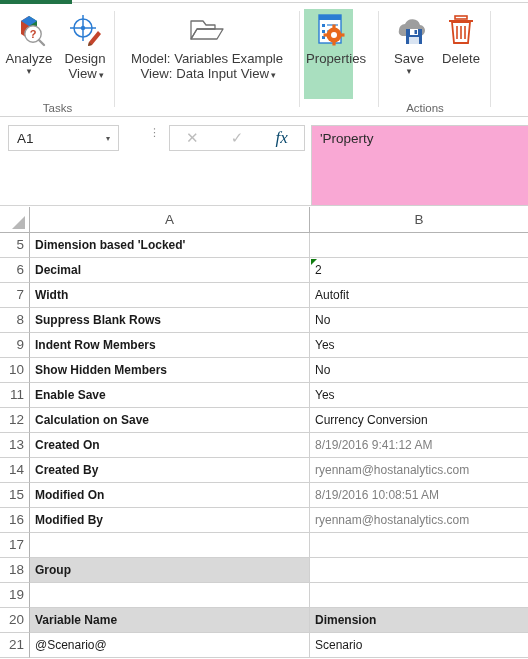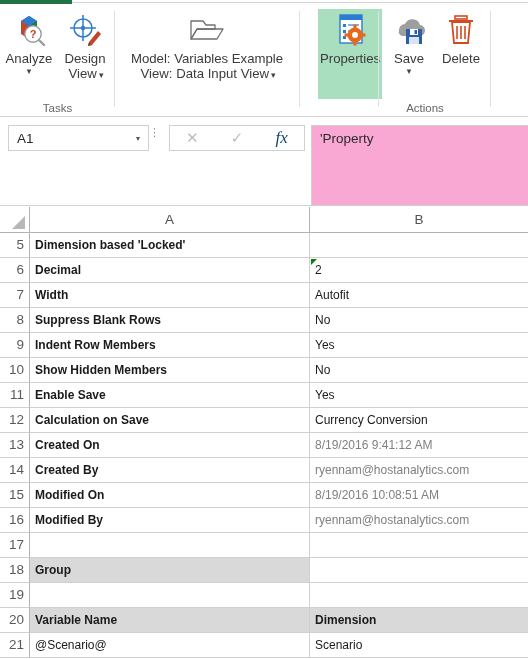--- a/index.html
+++ b/index.html
@@ -75,21 +75,21 @@
 
   
   #formula-bar-area {
     position: absolute; top: 118px; left: 0;
     width: 528px; height: 88px;
     background: #ffffff;
     border-bottom: 1px solid #d4d4d4;
   }
   #name-box {
     position: absolute; left: 8px; top: 7px;
-    width: 141px; height: 26px;
+    width: 111px; height: 26px;
     border: 1px solid #d0d0d0;
     background: #fff;
     font-size: 13.5px; color: #2b2b2b;
     display: flex; align-items: center;
   }
   #name-box .nb-text { padding-left: 8px; flex: 1; }
   #name-box .nb-caret {
     width: 20px; text-align: center; font-size: 8px; color: #555;
   }
   #dots-handle {
@@ -239,21 +239,21 @@
       <div class="rb-label">Model: Variables Example</div>
       <div style="white-space:nowrap;">
         <span class="rb-label" style="display:inline;">View: Data Input View</span><span class="caret">▾</span>
       </div>
     </div>
     <div class="group-sep" style="left:184px;"></div>
   </div>
 
   <div class="ribbon-group" style="left:300px; width:190px;">
 
-    <div class="rb-item" id="item-properties" style="left:18px; width:64px; height:90px;">
+    <div class="rb-item" id="item-properties" style="left:4px; width:49px; height:90px;">
       <div class="rb-icon">
         <svg width="40" height="38" viewBox="0 0 40 38">
           <rect x="10" y="4" width="22" height="28" fill="#ffffff" stroke="#2b7cd3" stroke-width="1.4"></rect>
           <rect x="10" y="4" width="22" height="5" fill="#2b7cd3"></rect>
           <rect x="13" y="13" width="3" height="3" fill="#2b7cd3"></rect>
           <rect x="13" y="19" width="3" height="3" fill="#2b7cd3"></rect>
           <rect x="13" y="25" width="3" height="3" fill="#2b7cd3"></rect>
           <rect x="18" y="13" width="11" height="2" fill="#7fb2e5"></rect>
           <rect x="18" y="19" width="11" height="2" fill="#7fb2e5"></rect>
           <rect x="18" y="25" width="11" height="2" fill="#7fb2e5"></rect>

